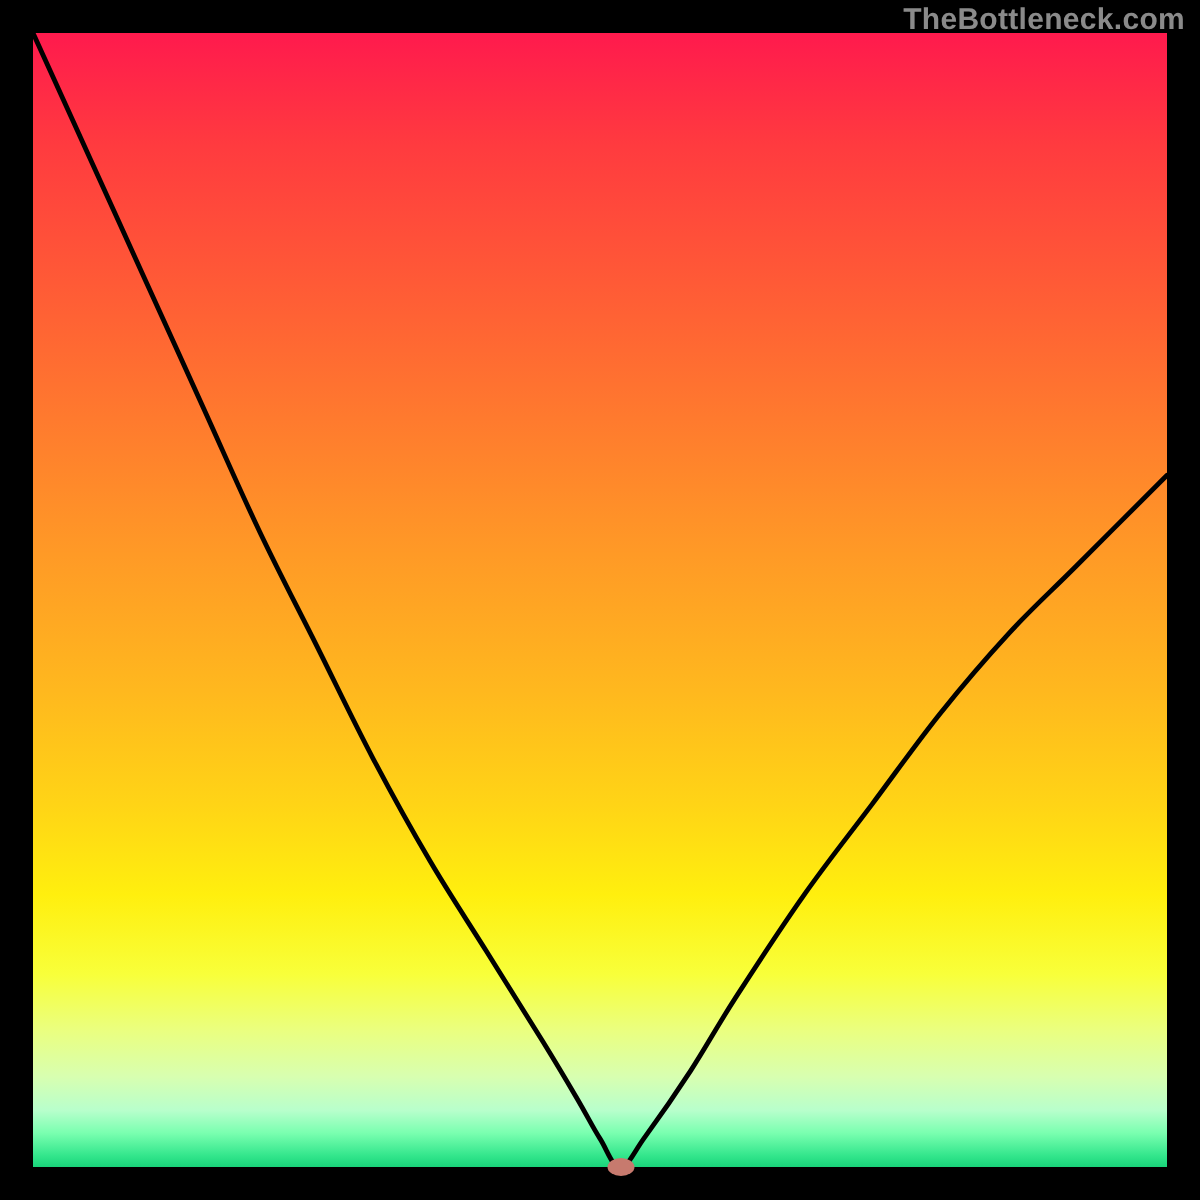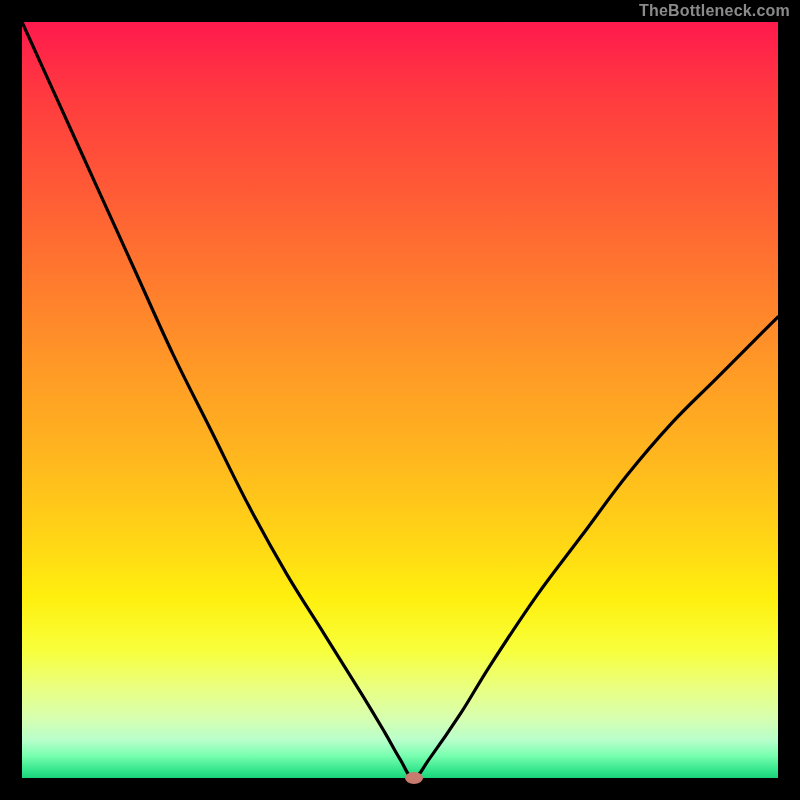--- a/index.html
+++ b/index.html
@@ -41,21 +41,21 @@
       #7affb0 97%,
       #33e68c 99%,
       #19d47a 100%
     );
   }
   .watermark {
     position: absolute;
     top: 2px;
     right: 10px;
     font-family: Arial, Helvetica, sans-serif;
-    font-size: 16px;
+    font-size: 20px;
     font-weight: 600;
     color: #8a8a8a;
     letter-spacing: 0.2px;
     user-select: none;
   }
   svg.curve {
     position: absolute;
     left: 0;
     top: 0;
     width: 756px;

